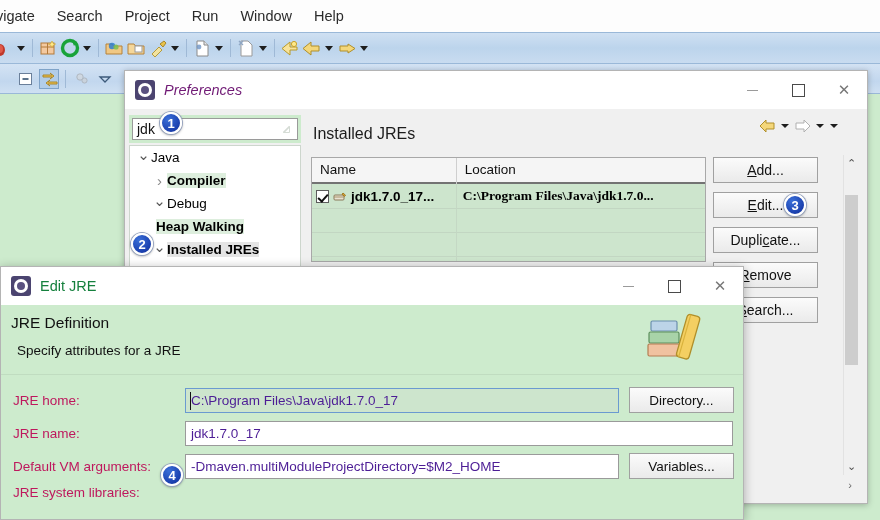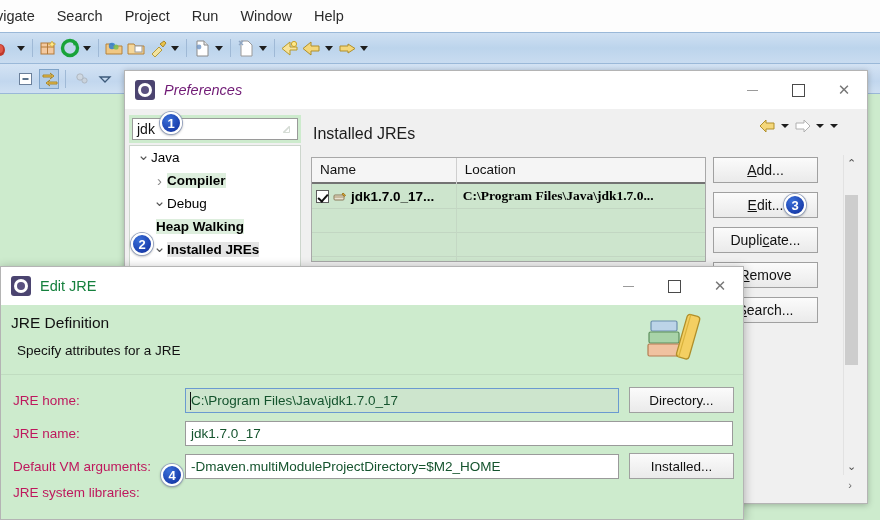--- a/index.html
+++ b/index.html
@@ -235,21 +235,21 @@
   .ej-h1 { position:absolute; left:10px; top:9px; font-size:15.5px; color:#111; }
   .ej-h2 { position:absolute; left:16px; top:38px; font-size:13.5px; color:#111; }
   .books { position:absolute; right:40px; top:8px; width:58px; height:54px; }
 
   .ej-form { position:absolute; left:0; top:108px; width:100%; bottom:0; background:#cdebcd; }
   .frow { position:absolute; left:0; width:100%; height:30px; display:flex; align-items:center; }
   .flabel { position:absolute; left:12px; font-size:13.5px; color:#be185d; white-space:nowrap; }
   .finput {
     position:absolute; left:184px; width:434px; height:25px;
     background:#ffffff; border:1px solid #9a9a9a;
-    display:flex; align-items:center; padding:0 5px; font-size:13.5px; color:#14532d;
+    display:flex; align-items:center; padding:0 5px; font-size:13.5px; color:#4c1d95;
   }
   .finput.focus { background:#cde5cd; border:1px solid #6a9ad0; }
   .finput.focus::before {
     content:""; position:absolute; left:4px; top:3px; width:1px; height:18px; background:#111;
   }
   .finput.wide { width:548px; }
   .fbtn {
     position:absolute; left:628px; width:105px; height:26px;
     background:linear-gradient(to bottom,#fbfbfb,#eaeaea);
     border:1px solid #a0a0a0;
@@ -554,21 +554,21 @@
     </div>
 
     <div class="frow" style="top:43px;">
       <span class="flabel">JRE name:</span>
       <span class="finput wide">jdk1.7.0_17</span>
     </div>
 
     <div class="frow" style="top:76px;">
       <span class="flabel">Default VM arguments:</span>
       <span class="finput">-Dmaven.multiModuleProjectDirectory=$M2_HOME</span>
-      <span class="fbtn">Installed...</span>
+      <span class="fbtn">Variables...</span>
     </div>
 
     <div class="flabel" style="top:110px; position:absolute;">JRE system libraries:</div>
   </div>
 </div>
 
 <div class="badge" style="left:160px; top:112px;">1</div>
 <div class="badge" style="left:131px; top:233px;">2</div>
 <div class="badge" style="left:784px; top:194px;">3</div>
 <div class="badge" style="left:161px; top:464px;">4</div>

